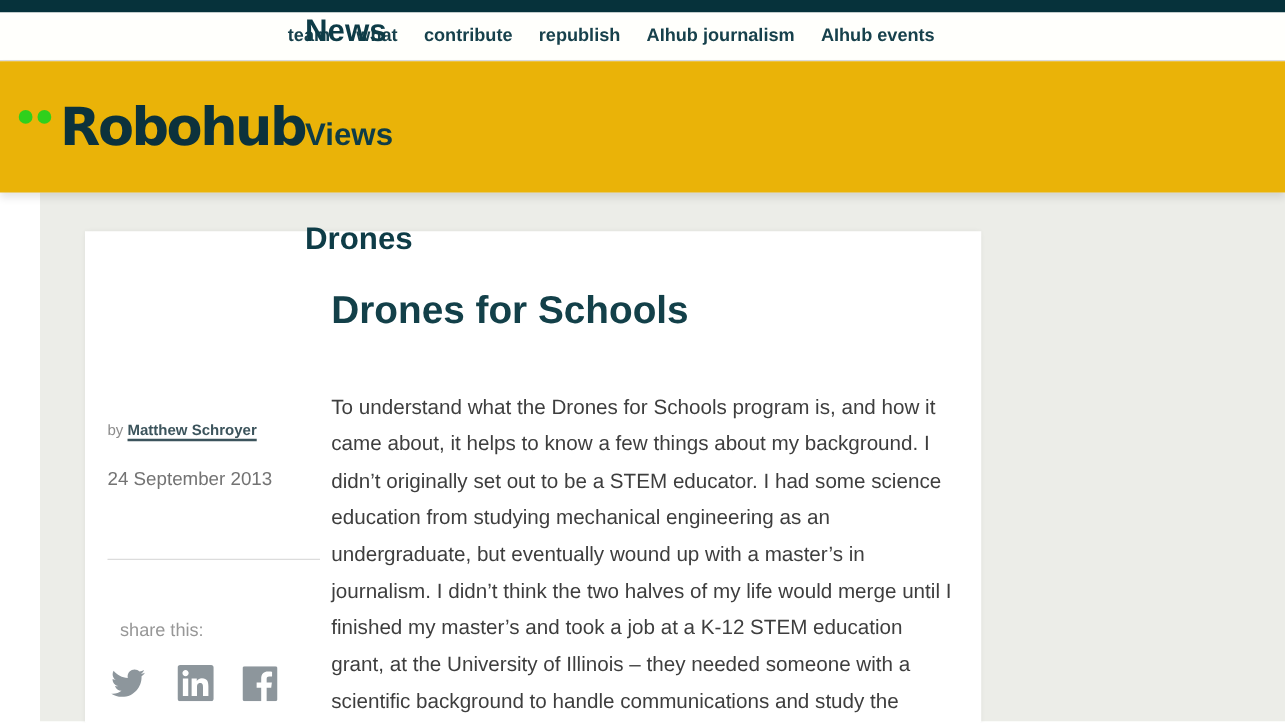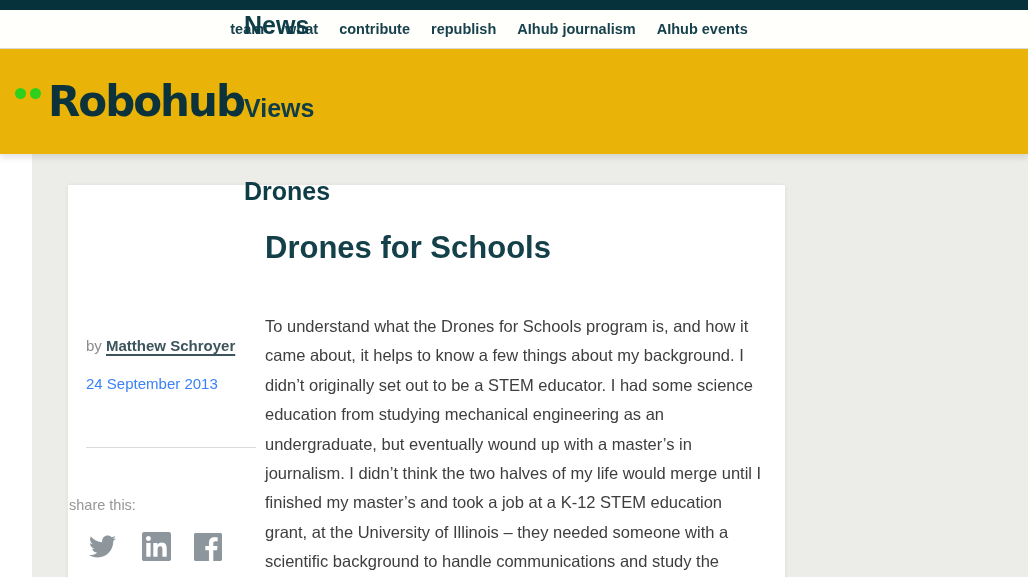--- a/index.html
+++ b/index.html
@@ -102,50 +102,50 @@
     top: 44px;
     font-size: 31px;
     font-weight: 700;
     color: #134049;
     line-height: 38px;
   }
   .byline {
     position: absolute;
     left: 18px;
     top: 152px;
-    font-size: 15px;
+    font-size: 12px;
     color: #8d8d8d;
     width: 175px;
   }
   .author-link {
     color: #3c545c;
     font-weight: 700;
     text-decoration: underline;
     text-underline-offset: 3px;
     text-decoration-thickness: 2px;
     cursor: pointer;
   }
   .article-date {
     position: absolute;
     left: 18px;
     top: 190px;
     font-size: 15px;
-    color: #3b82f6;
+    color: #737373;
   }
   .meta-divider {
     position: absolute;
     left: 18px;
     top: 262px;
     width: 170px;
     height: 0;
     border-top: 1px solid #dcdcdc;
   }
   .share-label {
     position: absolute;
-    left: 1px;
+    left: 28px;
     top: 312px;
     font-size: 14.5px;
     color: #979797;
   }
   .share-icons {
     position: absolute;
     left: 18px;
     top: 347px;
     display: flex;
     align-items: center;

